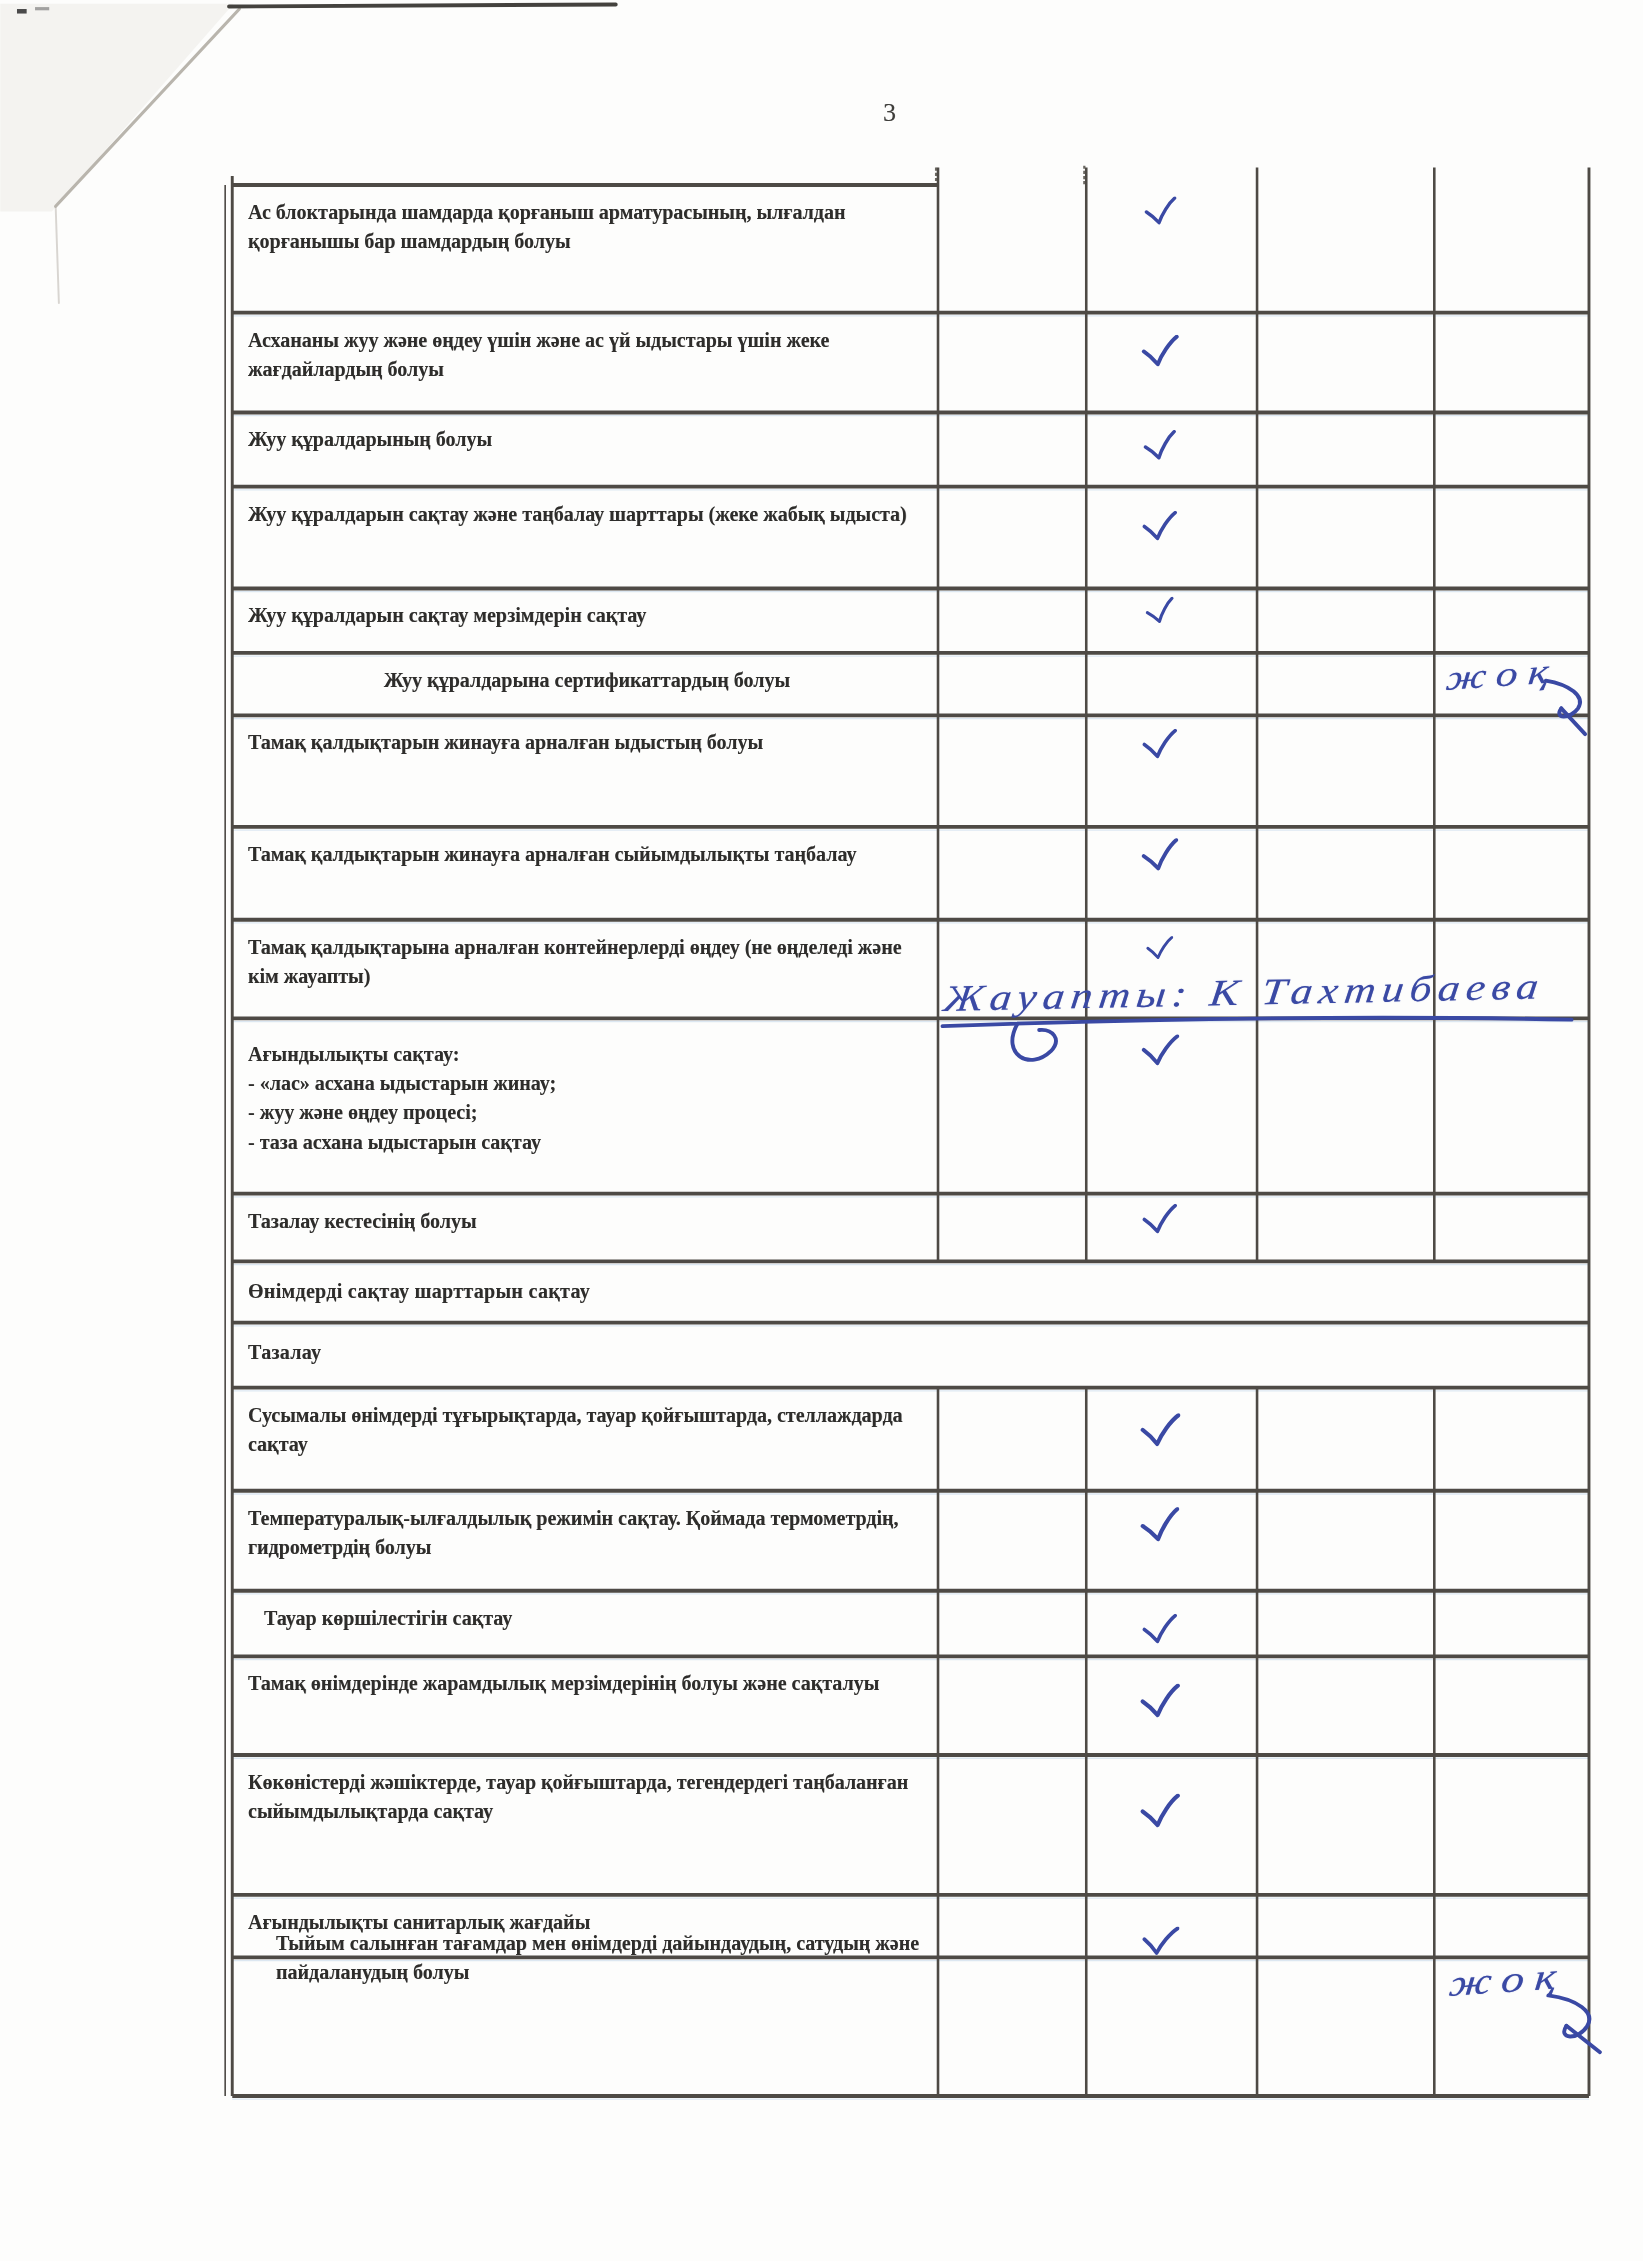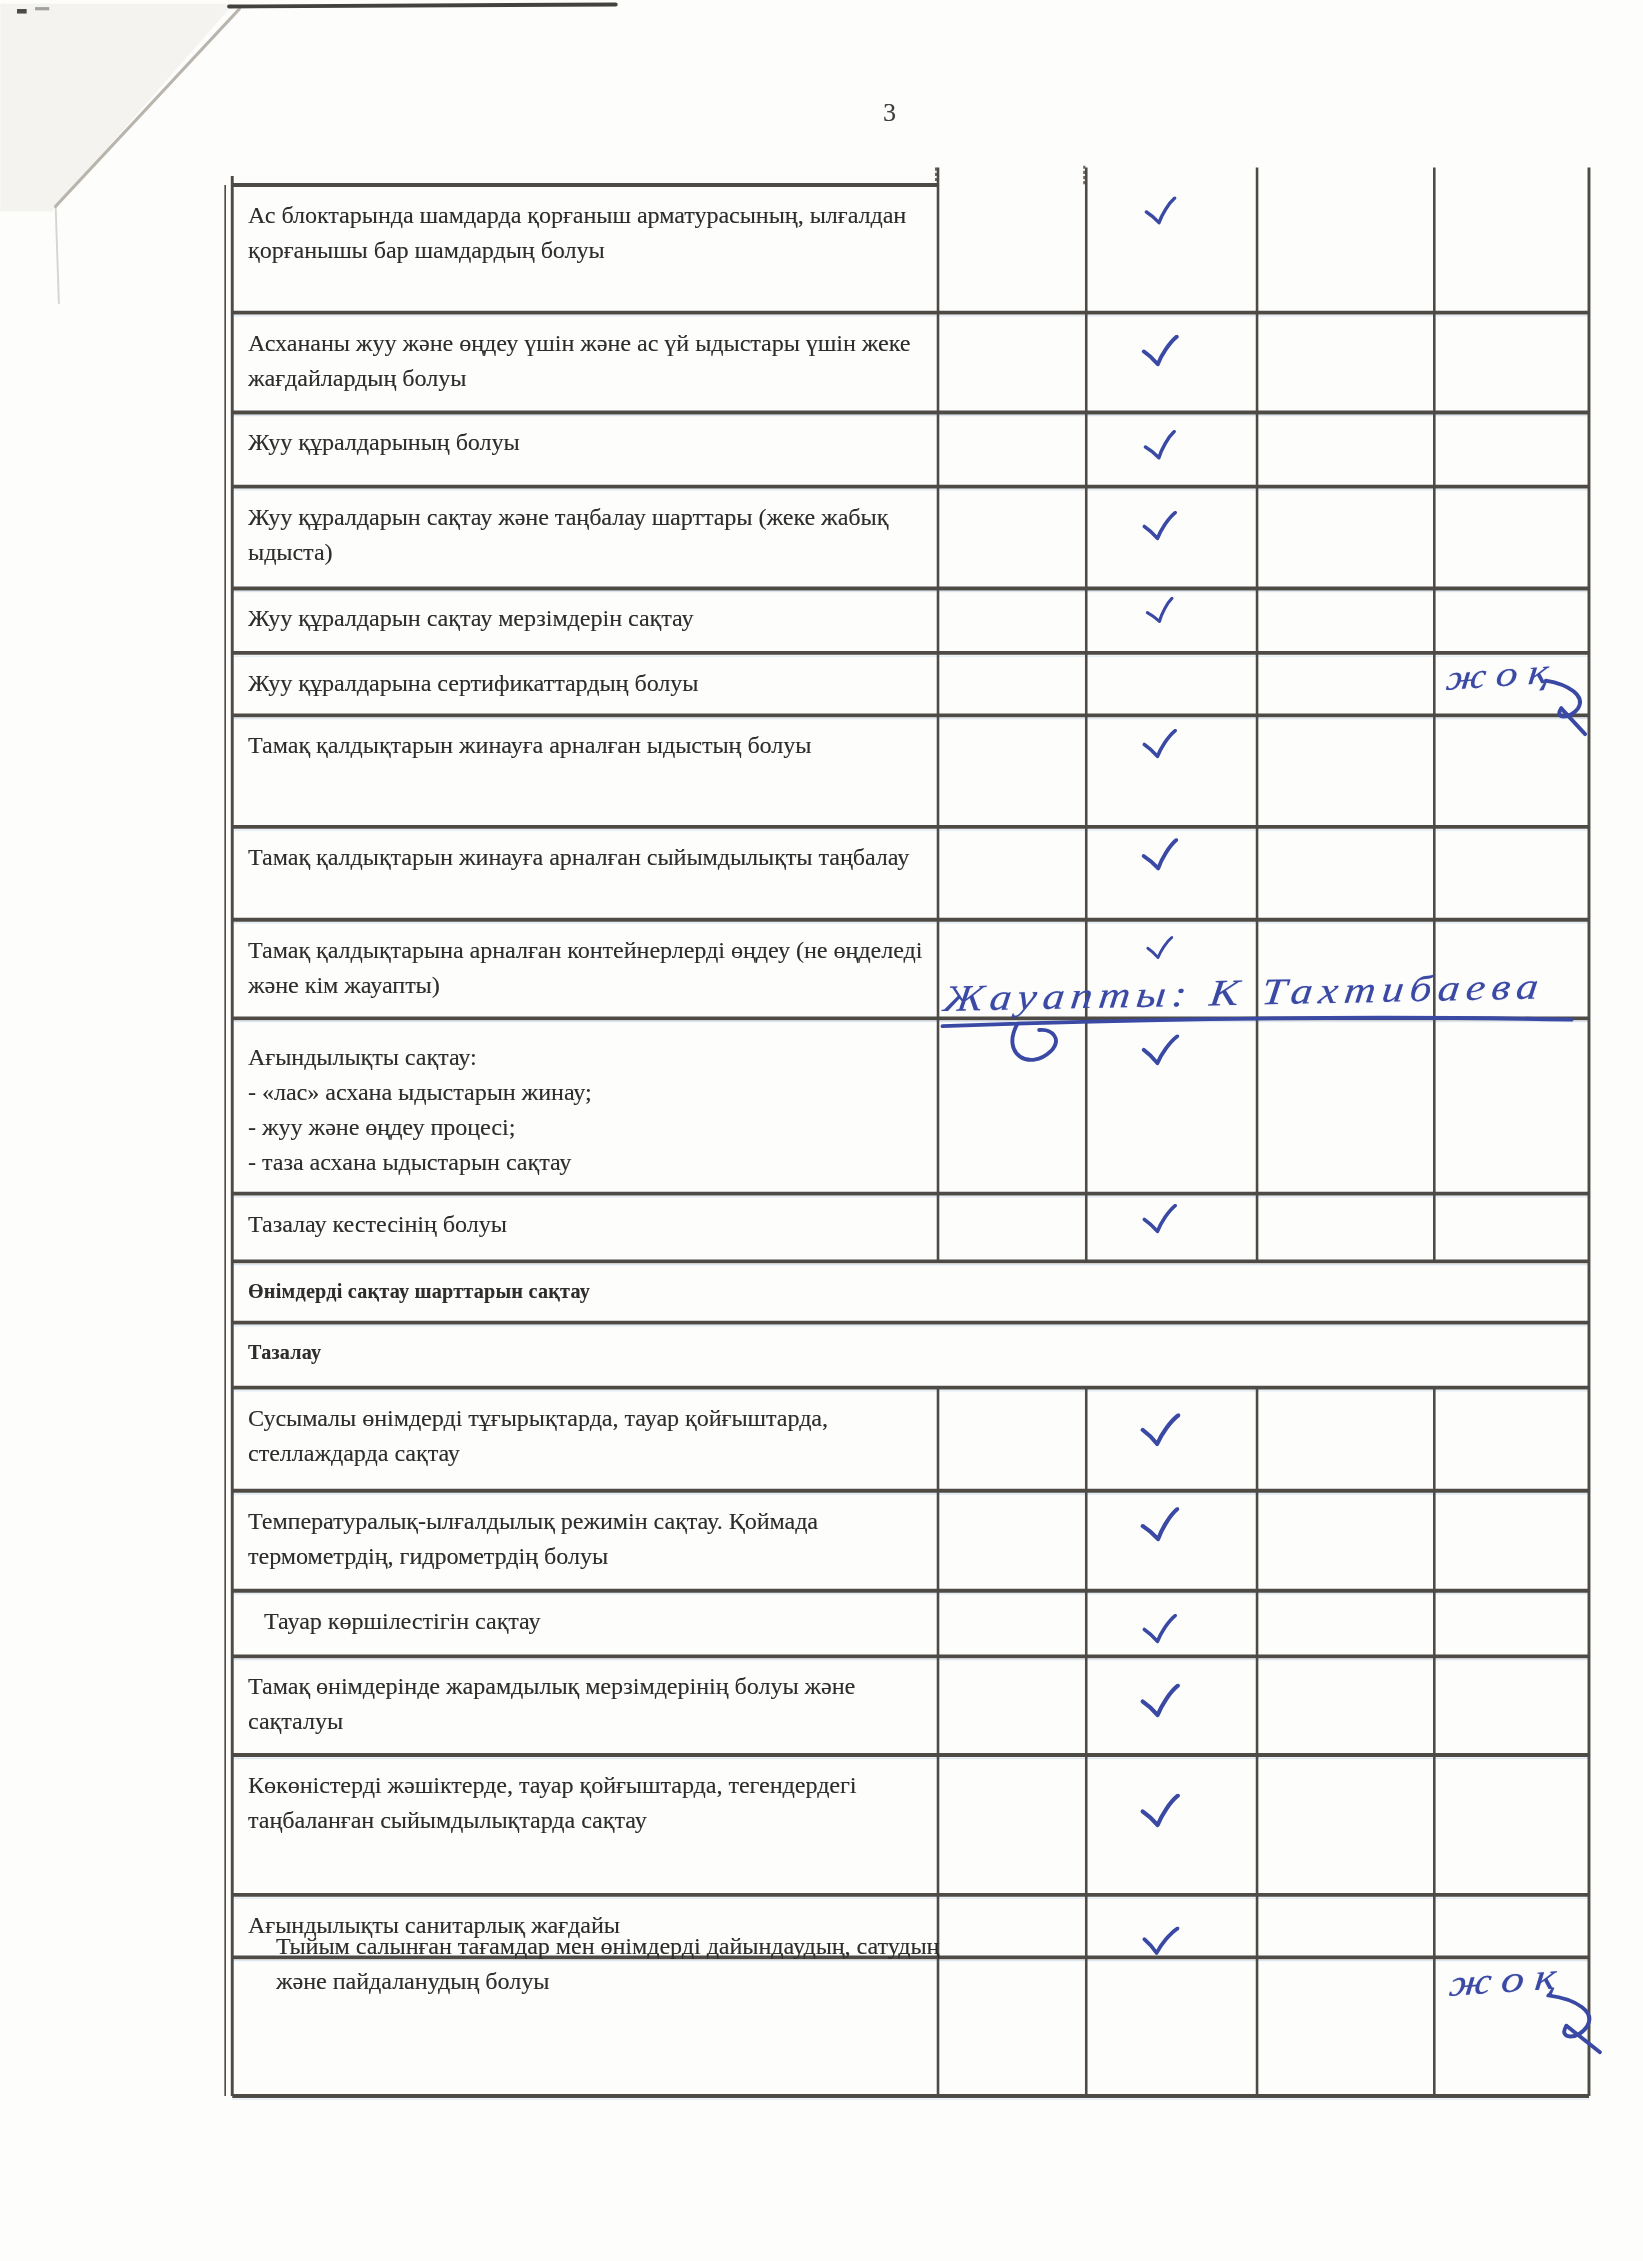--- a/index.html
+++ b/index.html
@@ -17,23 +17,24 @@
   }
   .page{position:absolute;inset:0;}
   .scan-layer{position:absolute;left:0;top:0;pointer-events:none;}
   .page-number{
     position:absolute;left:883px;top:98px;
     font-size:26px;color:#3f3e3b;
     text-shadow:0.3px 0.4px 0.5px rgba(50,50,50,.4);
   }
   .row-text{
     position:absolute;left:248px;width:678px;
-    font-size:24px;line-height:1.46;color:var(--text);
+    font-size:20px;line-height:1.46;color:var(--text);
     white-space:pre-line;
     text-shadow:0.3px 0.4px 0.6px rgba(45,45,45,.38);
+    font-weight:bold;
   }
   .section-text{font-weight:bold;font-size:20px;letter-spacing:0.3px;}
   .check{position:absolute;}
   .check path{
     stroke:var(--ink);stroke-width:6.5;fill:none;
     stroke-linecap:round;stroke-linejoin:round;
   }
   .hw{
     position:absolute;color:var(--ink);
     font-style:italic;white-space:nowrap;
@@ -148,21 +149,21 @@
         <path d="M4,24 C13,31 20,39 26,47 C33,32 48,12 61,3"></path>
       </svg>
       <div class="row-text" style="top: 500px;">Жуу құралдарын сақтау және таңбалау шарттары (жеке жабық ыдыста)</div>
       <svg class="check" viewBox="0 0 64 52" width="36" height="29" style="left: 1142px; top: 512px; transform: rotate(-4deg);">
         <path d="M4,24 C13,31 20,39 26,47 C33,32 48,12 61,3"></path>
       </svg>
       <div class="row-text" style="top: 601px;">Жуу құралдарын сақтау мерзімдерін сақтау</div>
       <svg class="check" viewBox="0 0 64 52" width="31" height="24.5" style="left: 1145px; top: 599px; transform: rotate(-10deg);">
         <path d="M4,24 C13,31 20,39 26,47 C33,32 48,12 61,3"></path>
       </svg>
-      <div class="row-text" style="top: 666px;">Жуу құралдарына сертификаттардың болуы</div>
+      <div class="row-text" style="top: 666px; text-align: center;">Жуу құралдарына сертификаттардың болуы</div>
       <div class="hw hw-note" style="left: 1446px; top: 659px; font-size: 35px;">жоқ</div>
       <div class="row-text" style="top: 728px;">Тамақ қалдықтарын жинауға арналған ыдыстың болуы</div>
       <svg class="check" viewBox="0 0 64 52" width="36" height="29" style="left: 1142px; top: 730px; transform: rotate(-4deg);">
         <path d="M4,24 C13,31 20,39 26,47 C33,32 48,12 61,3"></path>
       </svg>
       <div class="row-text" style="top: 840px;">Тамақ қалдықтарын жинауға арналған сыйымдылықты таңбалау</div>
       <svg class="check" viewBox="0 0 64 52" width="39" height="31" style="left: 1141px; top: 840px; transform: rotate(-6deg);">
         <path d="M4,24 C13,31 20,39 26,47 C33,32 48,12 61,3"></path>
       </svg>
       <div class="row-text" style="top: 933px;">Тамақ қалдықтарына арналған контейнерлерді өңдеу (не өңделеді және кім жауапты)</div>

